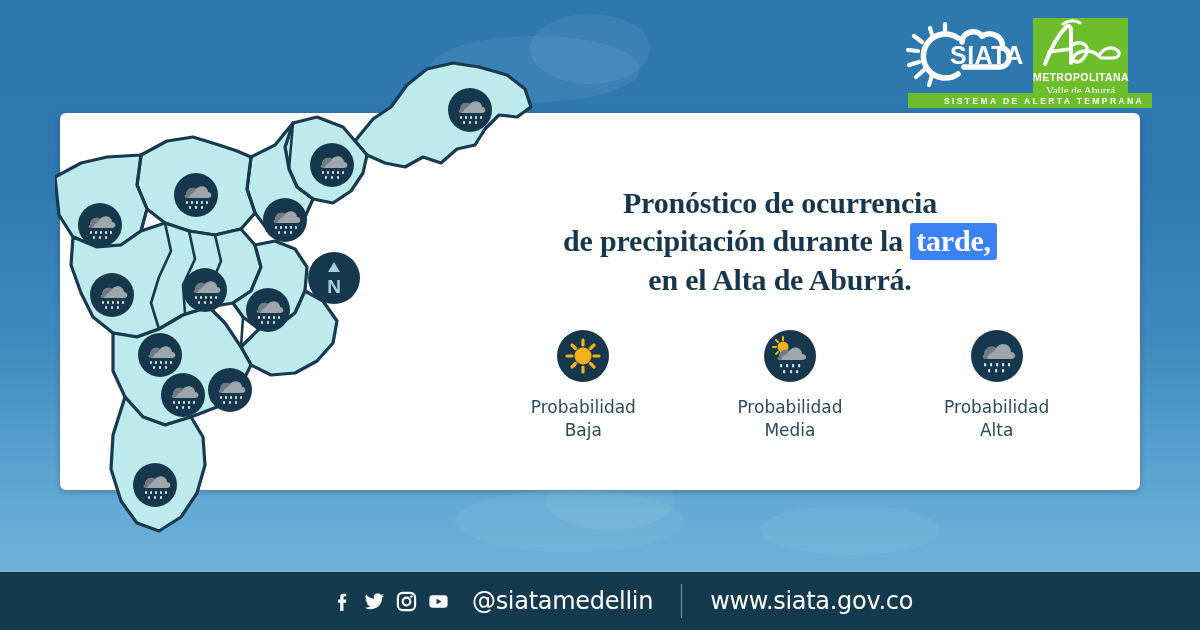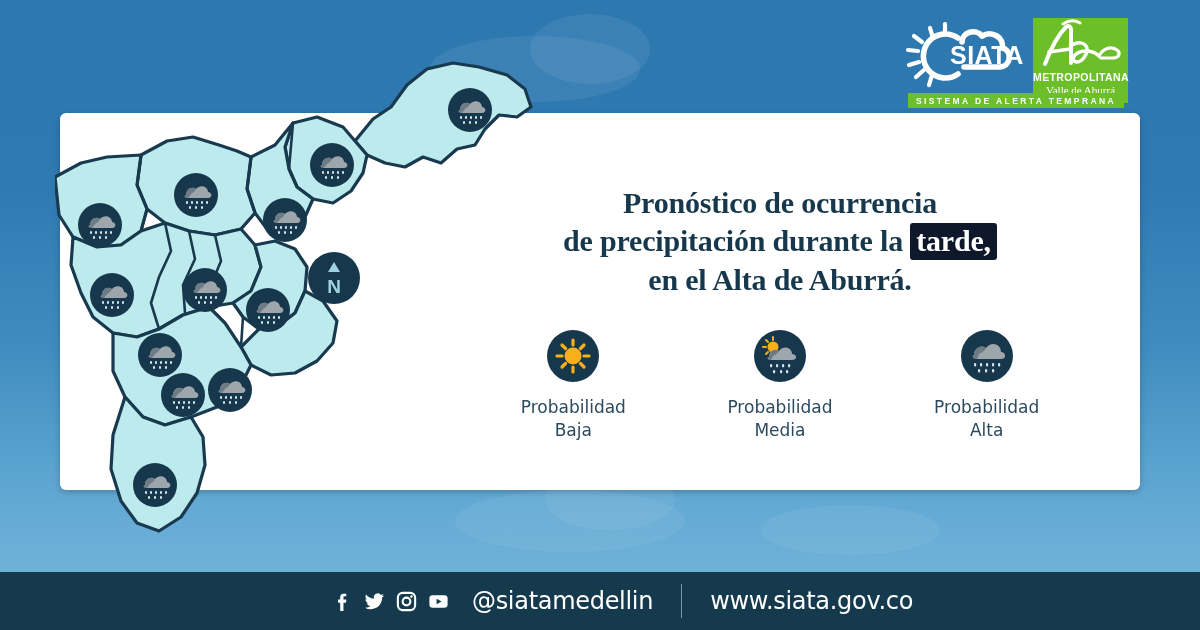--- a/index.html
+++ b/index.html
@@ -42,52 +42,53 @@
     position:absolute;left:0;top:66px;width:95px;text-align:center;
     color:#ffffff;font-size:11px;
     font-family:"Liberation Serif", serif;
   }
   .tagline{
     position:absolute;left:908px;top:93px;width:216px;height:15px;
     background:#6cbe2a;color:#ffffff;
     font-size:8.5px;font-weight:bold;letter-spacing:2.4px;
     display:flex;align-items:center;justify-content:center;
     font-family:"Liberation Sans", sans-serif;
+    padding-left:28px;
   }
 
   
   .map-wrap{position:absolute;left:55px;top:45px;width:500px;height:510px;}
   .map-svg{position:absolute;left:0;top:0;width:500px;height:510px;}
 
   .wicon{position:absolute;width:44px;height:44px;transform:translate(-50%,-50%);}
   .compass{
     position:absolute;width:52px;height:52px;transform:translate(-50%,-50%);
   }
 
   
   .title{
     position:absolute;left:470px;top:184px;width:620px;
     text-align:center;color:#17384c;
     font-size:30px;font-weight:bold;line-height:1.28;
     font-family:Liberation Serif, serif;
     letter-spacing:-.2px;
   }
   .hl{
-    background:#0f172a;color:#ffffff;border-radius:3px;
+    background:#3b82f6;color:#ffffff;border-radius:3px;
     padding:1px 6px 3px 6px;
   }
   .emis{
     position:absolute;left:470px;top:285px;width:620px;text-align:center;
     color:#2b4a5e;font-size:17px;
     font-family:"DejaVu Sans", sans-serif;
   }
   .emis .date{font-size:15px;color:#17384c;margin-left:4px;letter-spacing:-.2px;}
 
   .legend{
-    position:absolute;left:470px;top:330px;width:620px;height:115px;
+    position:absolute;left:480px;top:330px;width:620px;height:115px;
     display:flex;justify-content:space-around;align-items:flex-start;
   }
   .leg-item{width:175px;text-align:center;}
   .leg-ico{width:52px;height:52px;margin:0 auto 10px auto;}
   .leg-lab{
     color:#2b4a5e;font-size:17px;line-height:1.35;
     font-family:"DejaVu Sans", sans-serif;
   }
 
   

